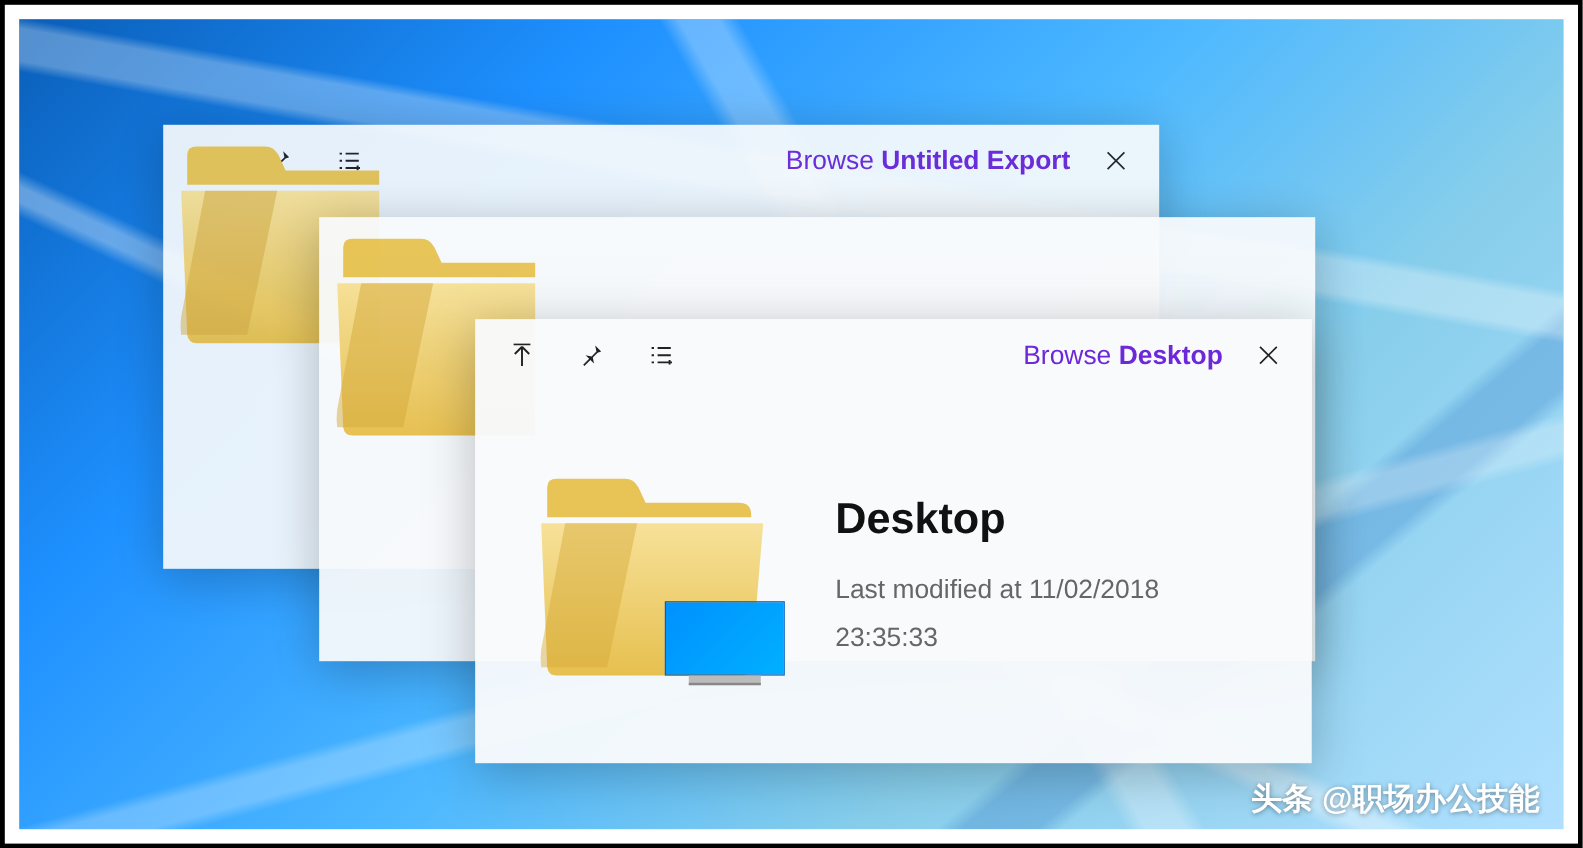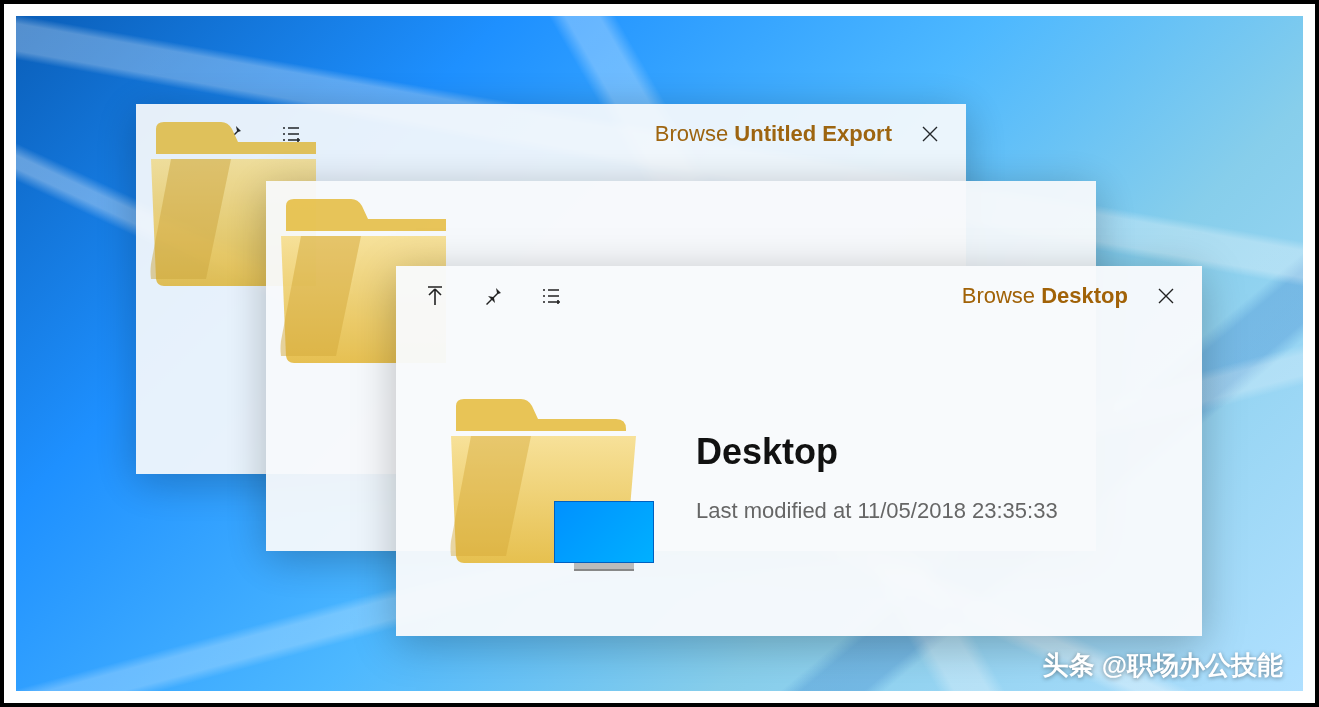--- a/index.html
+++ b/index.html
@@ -35,37 +35,37 @@
 }
 .window {
   position: absolute;
   background: rgba(248,250,252,0.96);
   box-shadow: 0 8px 40px rgba(0,0,0,0.25);
   display: flex;
   flex-direction: column;
 }
 .win1 { left: 120px; top: 88px;  width: 830px; height: 370px; filter: blur(0.6px); opacity: 0.96; }
 .win2 { left: 250px; top: 165px; width: 830px; height: 370px; filter: blur(0.3px); opacity: 0.98; }
-.win3 { left: 380px; top: 250px; width: 806px; height: 370px; }
+.win3 { left: 380px; top: 250px; width: 697px; height: 370px; }
 .titlebar {
   height: 60px;
   display: flex;
   align-items: center;
   padding: 0 6px 0 10px;
 }
 .tbtn {
   width: 58px; height: 50px;
   display: flex; align-items: center; justify-content: center;
   cursor: pointer;
   color: #222;
 }
 .title-text {
   margin-left: auto;
   font-size: 22px;
-  color: #a16207;
+  color: #6d28d9;
   padding-right: 8px;
   font-weight: 300;
 }
 .title-text b { font-weight: 600; }
 .close-btn {
   width: 60px; height: 50px;
   display: flex; align-items: center; justify-content: center;
   cursor: pointer;
 }
 .content {
@@ -236,20 +236,20 @@
                 </linearGradient>
               </defs>
           </svg>
           <div class="monitor-overlay">
             <div class="monitor-screen"></div>
             <div class="monitor-stand"></div>
           </div>
         </div>
         <div class="info">
           <div class="info-title">Desktop</div>
-          <div class="info-line">Last modified at 11/05/2018 23:35:33</div>
+          <div class="info-line">Last modified at 11/02/2018 23:35:33</div>
         </div>
       </div>
     </div>
 
     <div class="watermark">头条 @职场办公技能</div>
   </div>
 </div>
 
 </body></html>

